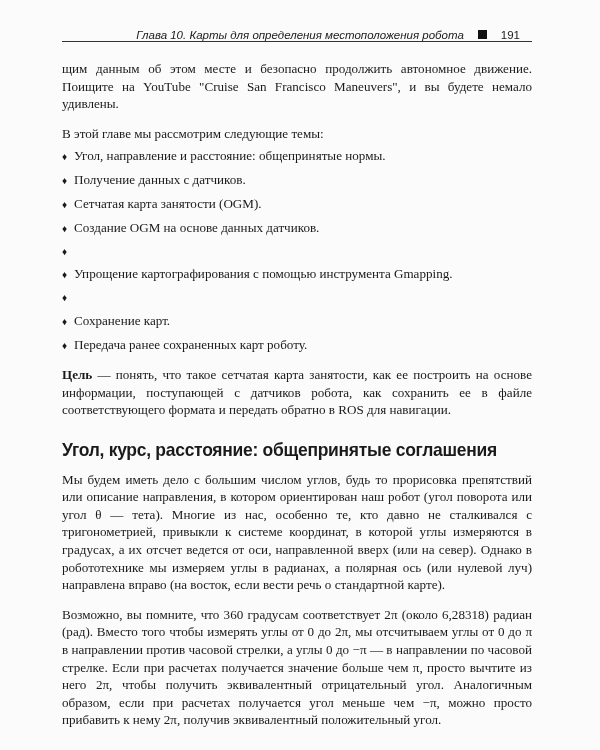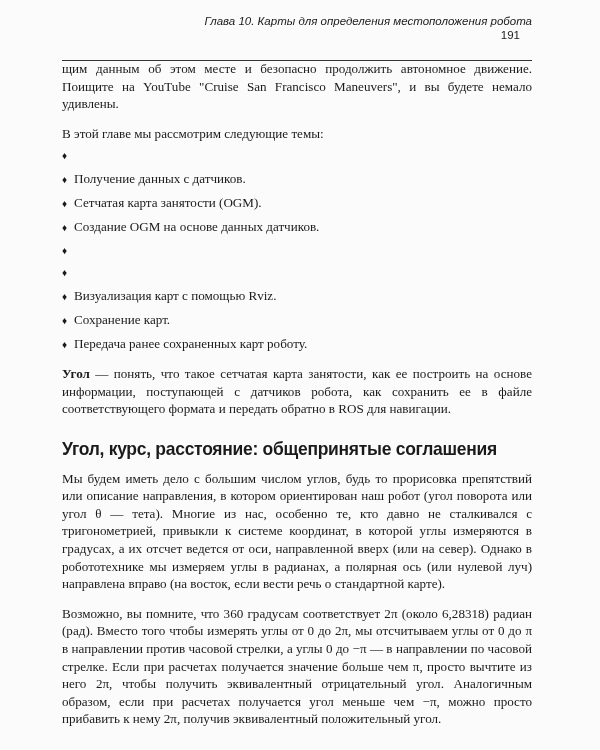--- a/index.html
+++ b/index.html
@@ -9,21 +9,21 @@
       font-family: "Liberation Serif", serif;
       color: #1a1a1a;
     }
     .page { position: relative; width: 600px; height: 750px; }
     .header {
       position: absolute; left: 62px; top: 24px; width: 470px;
       height: 17px;
       border-bottom: 1.5px solid #333;
       display: flex; justify-content: flex-end; align-items: flex-end;
       font-family: "Liberation Sans", sans-serif;
-      font-size: 11.5px; padding-bottom: 19px; flex-direction: column;
+      font-size: 11.5px; padding-bottom: 0;
     }
     .header .title { font-style: italic; }
     .header .square { display: inline-block; width: 9px; height: 9px; background: #111; margin: 0 14px 2px 14px; }
     .header .pagenum { margin-right: 12px; }
     .content {
       position: absolute; left: 62px; top: 48px; width: 470px;
       font-size: 13.1px; line-height: 17.6px;
     }
     p { margin: 12px 0 6px 0; text-align: justify; }
     ul.topics { list-style: none; margin: 0 0 5px 0; padding: 0; }
@@ -48,54 +48,55 @@
     <span class="pagenum">191</span>
   </div>
 
   <div class="content">
     <p>щим данным об этом месте и безопасно продолжить автономное движение. Поищите на YouTube "Cruise San Francisco Maneuvers", и вы будете немало удивлены.</p>
     <p style="margin-bottom:5px">В этой главе мы рассмотрим следующие темы:</p>
 
     <ul class="topics">
       <li>
           <span class="bullet">♦</span>
+          <span>Угол, направление и расстояние: общепринятые нормы.</span>
         </li>
       <li>
           <span class="bullet">♦</span>
           <span>Получение данных с датчиков.</span>
         </li>
       <li>
           <span class="bullet">♦</span>
           <span>Сетчатая карта занятости (OGM).</span>
         </li>
       <li>
           <span class="bullet">♦</span>
           <span>Создание OGM на основе данных датчиков.</span>
         </li>
       <li>
           <span class="bullet">♦</span>
         </li>
       <li>
           <span class="bullet">♦</span>
+          <span>Упрощение картографирования с помощью инструмента Gmapping.</span>
         </li>
       <li>
           <span class="bullet">♦</span>
-          <span>Визуализация карт с помощью Rviz.</span>
         </li>
       <li>
           <span class="bullet">♦</span>
           <span>Сохранение карт.</span>
         </li>
       <li>
           <span class="bullet">♦</span>
           <span>Передача ранее сохраненных карт роботу.</span>
         </li>
     </ul>
 
-    <p><b>Угол</b><span> — понять, что такое сетчатая карта занятости, как ее построить на основе информации, поступающей с датчиков робота, как сохранить ее в файле соответствующего формата и передать обратно в ROS для навигации.</span></p>
+    <p><b>Цель</b><span> — понять, что такое сетчатая карта занятости, как ее построить на основе информации, поступающей с датчиков робота, как сохранить ее в файле соответствующего формата и передать обратно в ROS для навигации.</span></p>
 
     <div class="section-title">Угол, курс, расстояние: общепринятые соглашения</div>
 
     <p>Мы будем иметь дело с большим числом углов, будь то прорисовка препятствий или описание направления, в котором ориентирован наш робот (угол поворота или угол θ — тета). Многие из нас, особенно те, кто давно не сталкивался с тригонометрией, привыкли к системе координат, в которой углы измеряются в градусах, а их отсчет ведется от оси, направленной вверх (или на север). Однако в робототехнике мы измеряем углы в радианах, а полярная ось (или нулевой луч) направлена вправо (на восток, если вести речь о стандартной карте).</p>
     <p>Возможно, вы помните, что 360 градусам соответствует 2π (около 6,28318) радиан (рад). Вместо того чтобы измерять углы от 0 до 2π, мы отсчитываем углы от 0 до π в направлении против часовой стрелки, а углы 0 до −π — в направлении по часовой стрелке. Если при расчетах получается значение больше чем π, просто вычтите из него 2π, чтобы получить эквивалентный отрицательный угол. Аналогичным образом, если при расчетах получается угол меньше чем −π, можно просто прибавить к нему 2π, получив эквивалентный положительный угол.</p>
 
   </div>
 </div>
 
 </body></html>

